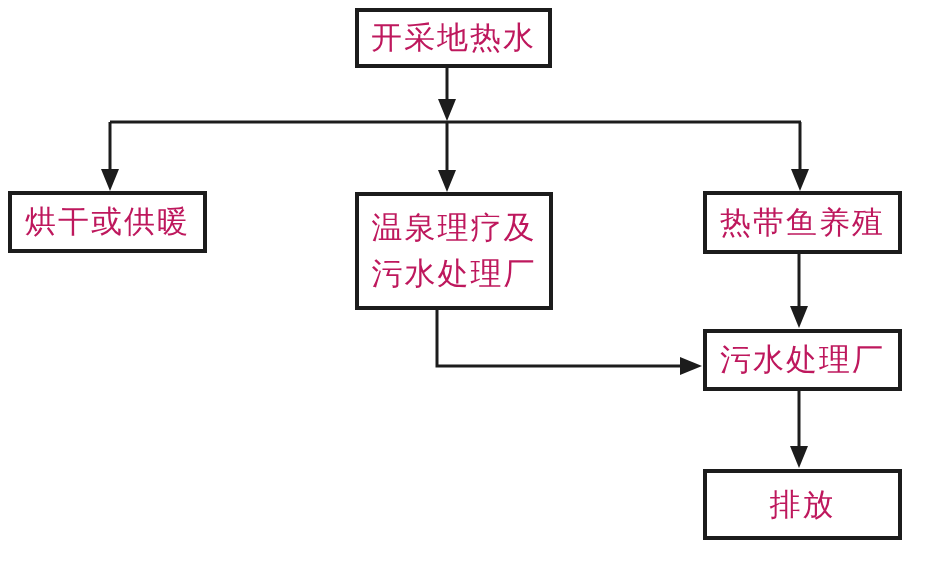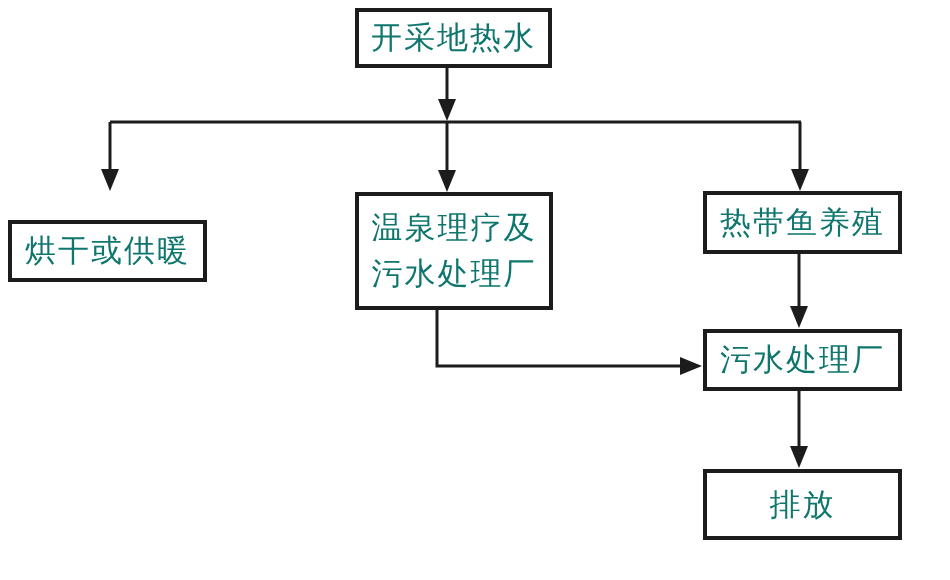--- a/index.html
+++ b/index.html
@@ -20,33 +20,33 @@
     left: 0;
     top: 0;
     width: 950px;
     height: 580px;
   }
   .node {
     position: absolute;
     box-sizing: border-box;
     border: 4px solid #1c1c1c;
     background: #ffffff;
-    color: #0f766e;
+    color: #be185d;
     display: flex;
     flex-direction: column;
     align-items: center;
     justify-content: center;
     font-size: 31px;
     letter-spacing: 2px;
     line-height: 46px;
     text-align: center;
     white-space: nowrap;
   }
   .node-source    { left: 355px; top: 8px;   width: 197px; height: 60px;  }
-  .node-drying    { left: 8px;   top: 191px; width: 199px; height: 62px; margin-top: 29px;  }
+  .node-drying    { left: 8px;   top: 191px; width: 199px; height: 62px;  }
   .node-spa       { left: 355px; top: 192px; width: 198px; height: 118px; }
   .node-fish      { left: 703px; top: 191px; width: 199px; height: 63px;  }
   .node-sewage    { left: 703px; top: 329px; width: 199px; height: 62px;  }
   .node-discharge { left: 703px; top: 469px; width: 199px; height: 71px;  }
   .edge-stroke {
     stroke: #1c1c1c;
     stroke-width: 3;
     fill: none;
   }
   .edge-head {

